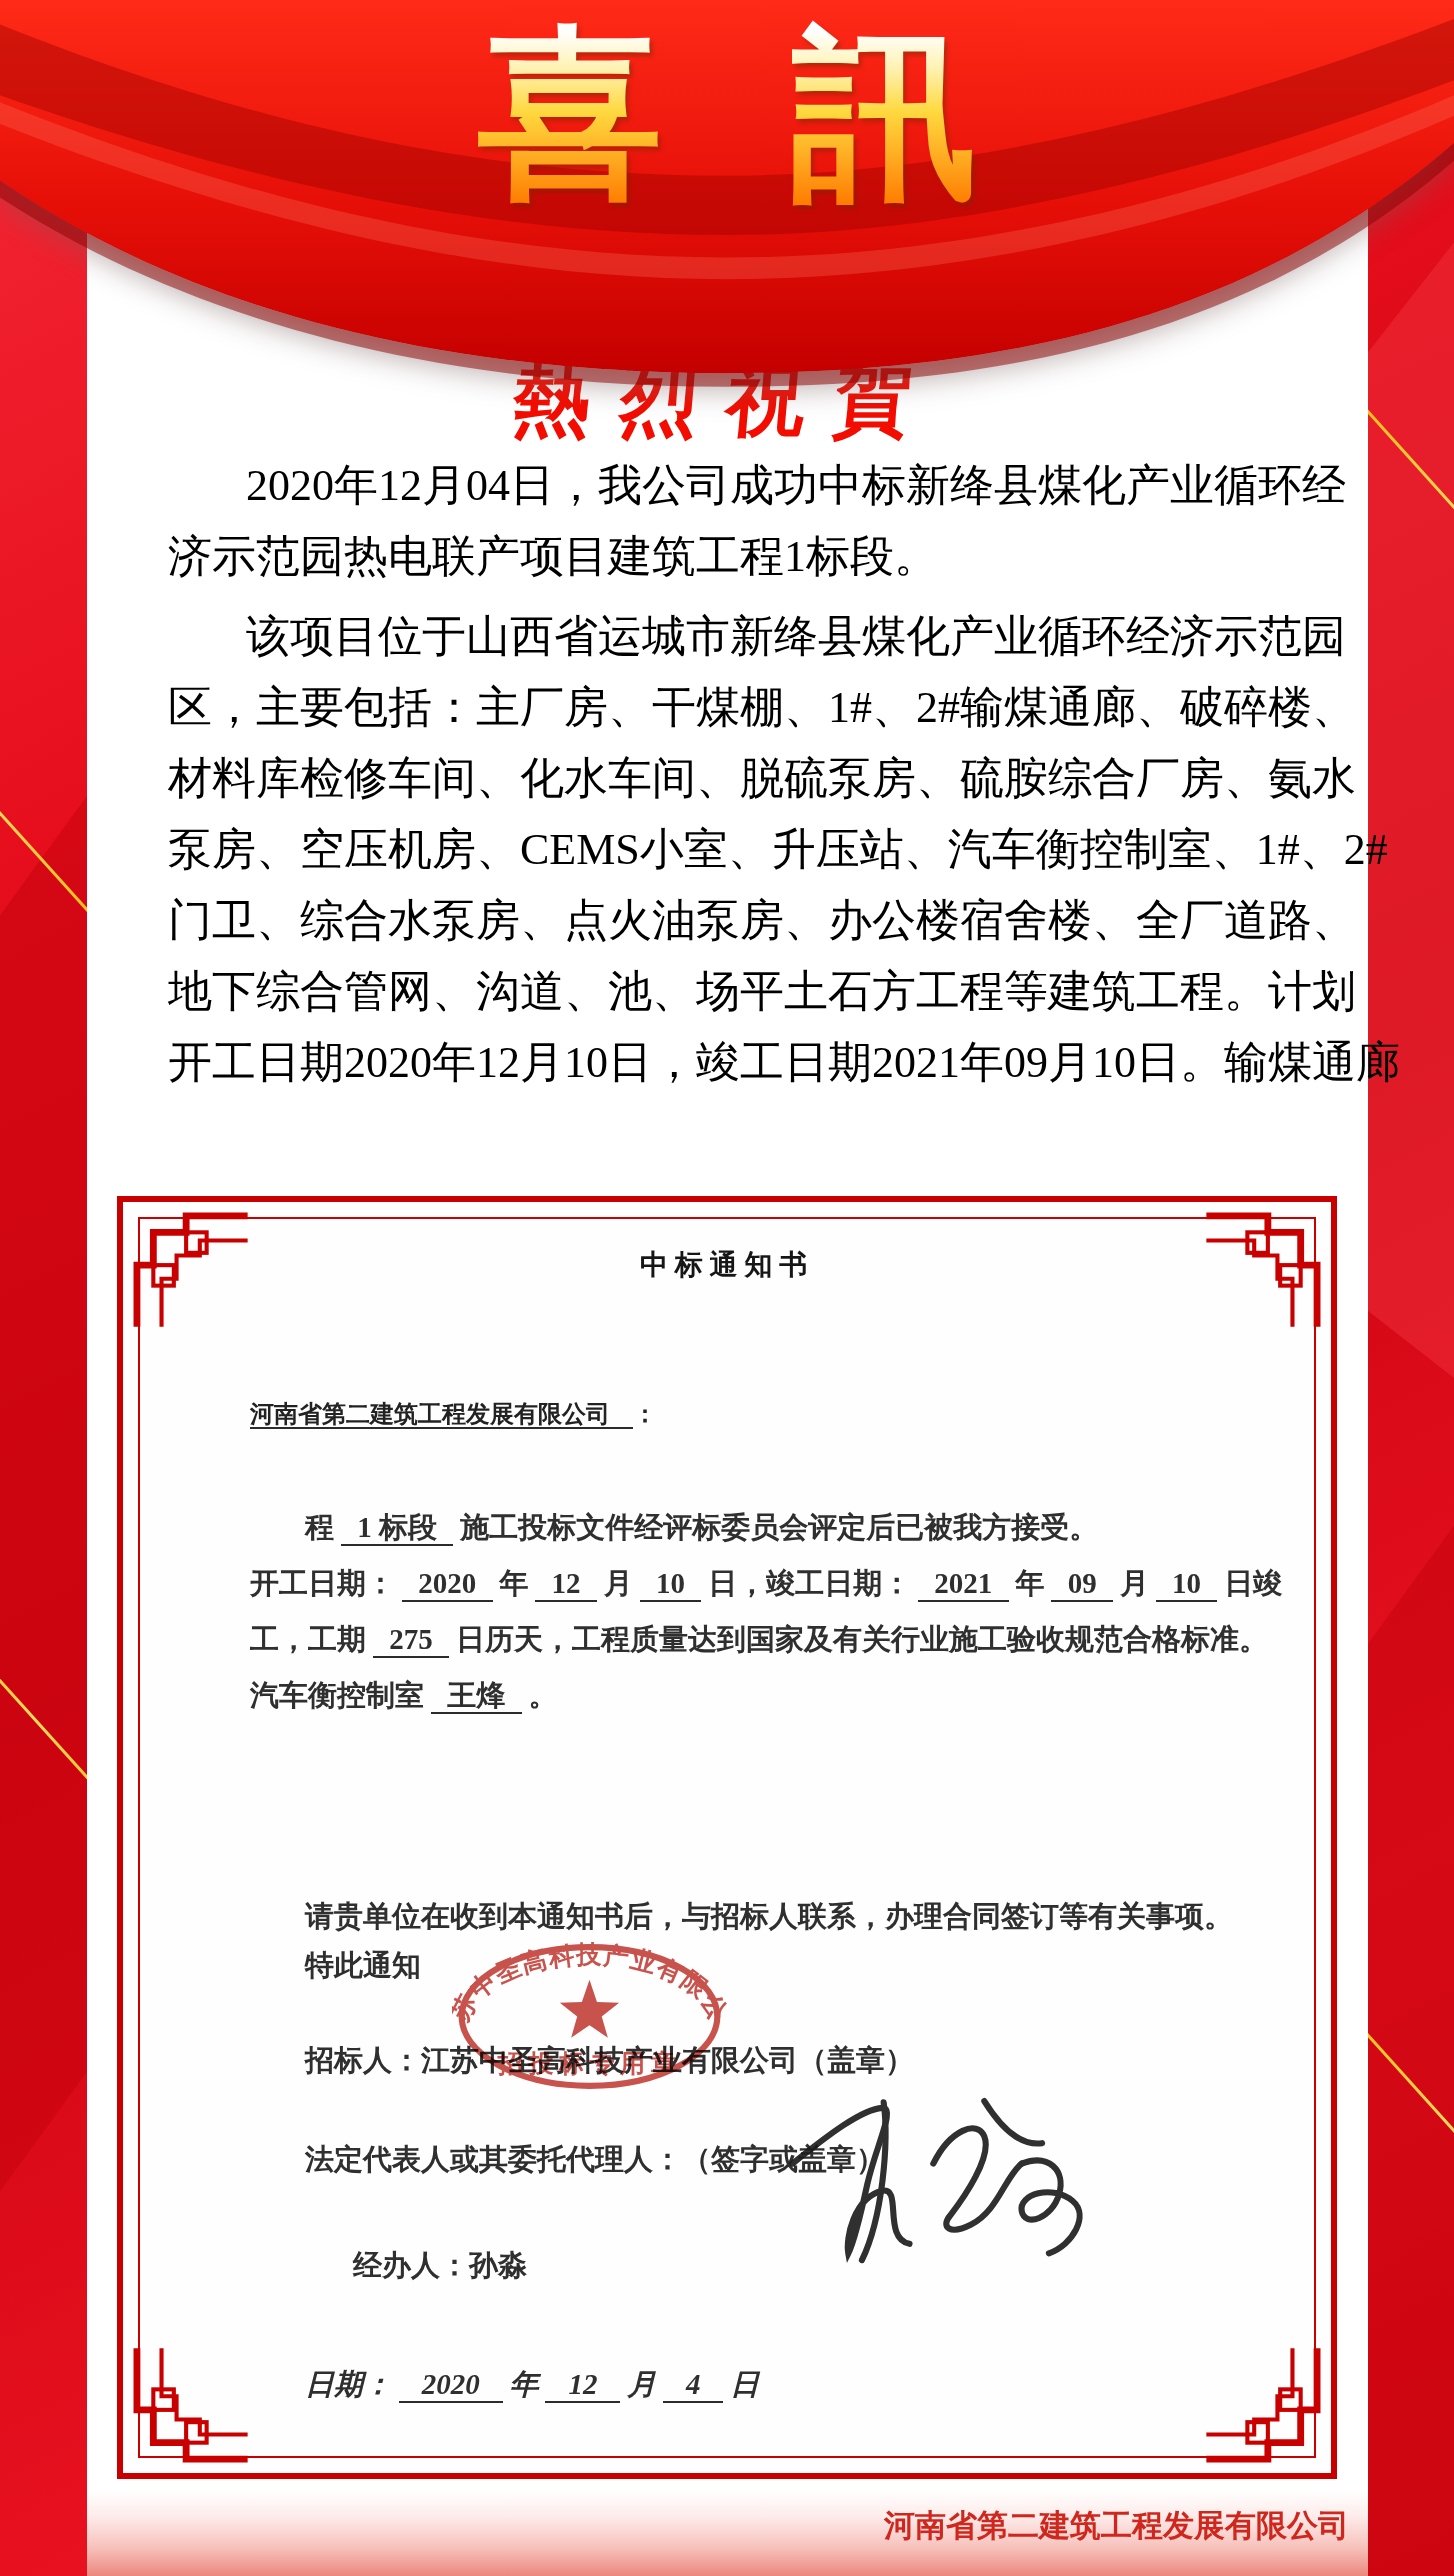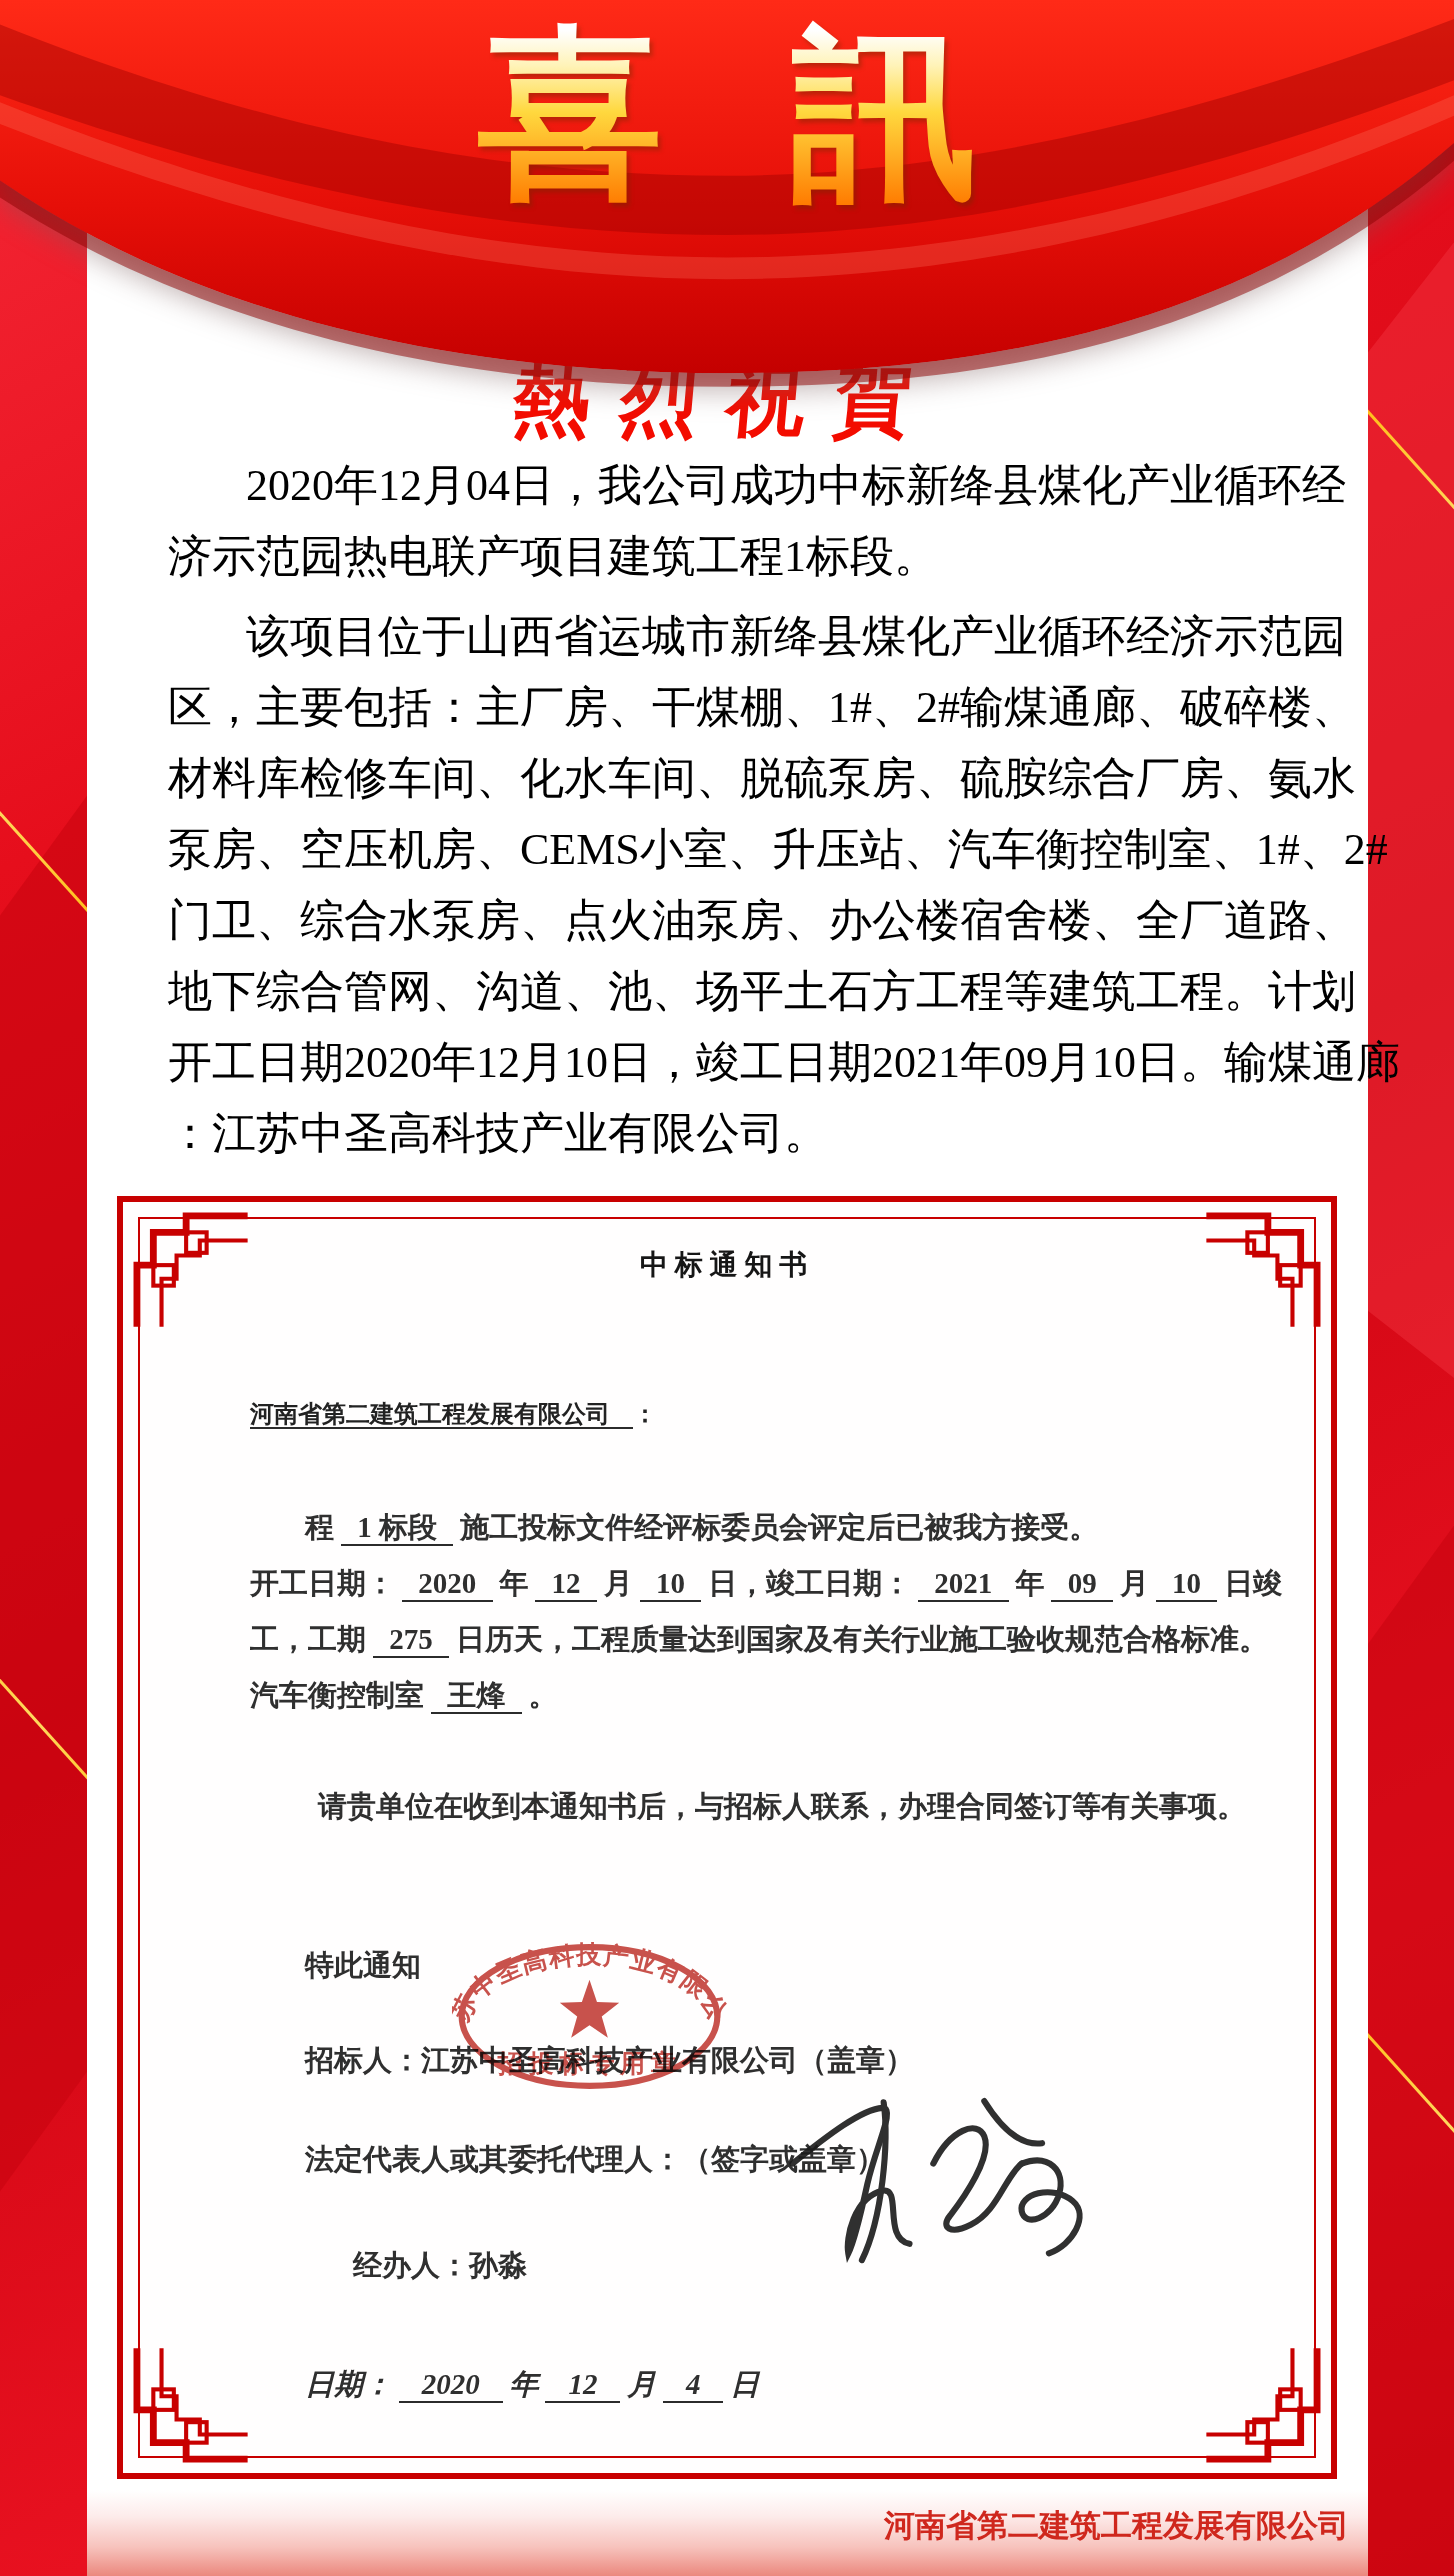--- a/index.html
+++ b/index.html
@@ -39,21 +39,21 @@
   
   .lt{position:absolute;z-index:3;font-size:29px;color:#2f2f2f;font-weight:600;white-space:nowrap;}
   .letter-title{left:117px;top:1246px;width:1220px;text-align:center;font-size:28px;font-weight:700;
         color:#161616;letter-spacing:6.8px;}
   .addressee{left:250px;top:1398px;font-size:24px;font-weight:700;color:#222;}
   .addressee .name{border-bottom:2.7px solid #2b2b2b;padding-right:23px;}
   .letterpara{left:250px;top:1499px;width:1039px;}
   .letterpara .ln{height:56px;line-height:56px;}
   .letterpara .ln:first-child{padding-left:55px;}
   .ul{display:inline-block;border-bottom:2px solid #2b2b2b;padding:0 16.4px;margin:0 6.8px;line-height:1.15;}
-  .l-notice{left:305px;top:1787px;margin-left:13px;} .l-hereby{left:305px;top:1946px;}
+  .l-notice{left:305px;top:1897px;} .l-hereby{left:305px;top:1946px;}
   .l-tenderee{left:305px;top:2041px;} .l-legal{left:305px;top:2140px;}
   .l-handler{left:305px;top:2246px;margin-left:48px;} .l-date{left:305px;top:2365px;font-style:italic;}
   .l-date .ul{padding:0 23px;}
   .stamp{position:absolute;left:452px;top:1939px;width:275px;height:155px;z-index:6;
         mix-blend-mode:multiply;opacity:.92;}
   .signature{position:absolute;left:780px;top:2082px;width:327px;height:204px;z-index:6;}
   .footer{position:absolute;left:87px;top:2490px;width:1281px;height:86px;z-index:2;box-sizing:border-box;
         background:linear-gradient(180deg,#ffffff 0%,#fdeceb 30%,#f7c3bd 66%,#eb887e 100%);
         text-align:right;padding:15px 19px 0 0;font-size:31px;font-weight:600;color:#cf271d;white-space:nowrap;}
 </style>
@@ -79,21 +79,20 @@
       <div class="ln">济示范园热电联产项目建筑工程1标段。</div>
     </div>
   <div id="para2" class="announce">
       <div class="ln">该项目位于山西省运城市新绛县煤化产业循环经济示范园</div>
       <div class="ln">区，主要包括：主厂房、干煤棚、1#、2#输煤通廊、破碎楼、</div>
       <div class="ln">材料库检修车间、化水车间、脱硫泵房、硫胺综合厂房、氨水</div>
       <div class="ln">泵房、空压机房、CEMS小室、升压站、汽车衡控制室、1#、2#</div>
       <div class="ln">门卫、综合水泵房、点火油泵房、办公楼宿舍楼、全厂道路、</div>
       <div class="ln">地下综合管网、沟道、池、场平土石方工程等建筑工程。计划</div>
       <div class="ln">开工日期2020年12月10日，竣工日期2021年09月10日。输煤通廊</div>
-      <div class="ln">：江苏中圣高科技产业有限公司。</div>
     </div>
 
   <div class="frame">
     <div class="frame-inner"></div>
     <svg class="corner c-tl" viewBox="0 0 180 180">
       <path d="M178,16 H88 V40 H40 V88 H16 V178" fill="none" stroke="#c80000" stroke-width="10"></path>
       <path d="M178,52 H108 V74 H74 V108 H52 V178" fill="none" stroke="#c80000" stroke-width="6"></path>
       <rect x="88" y="40" width="30" height="30" fill="none" stroke="#c80000" stroke-width="6"></rect>
       <rect x="40" y="88" width="30" height="30" fill="none" stroke="#c80000" stroke-width="6"></rect>
     </svg>

